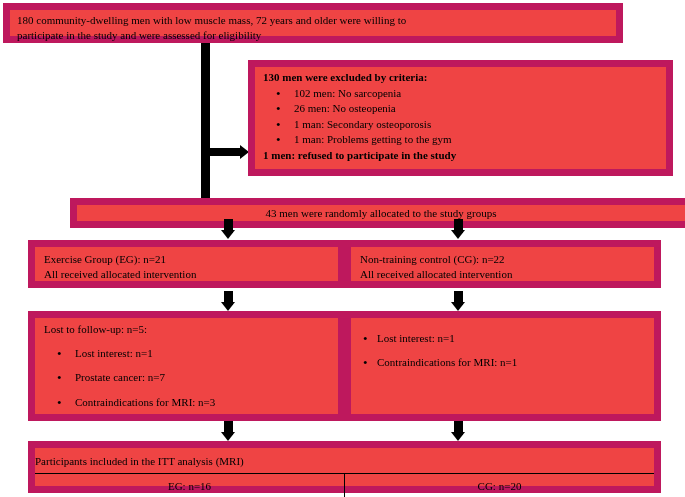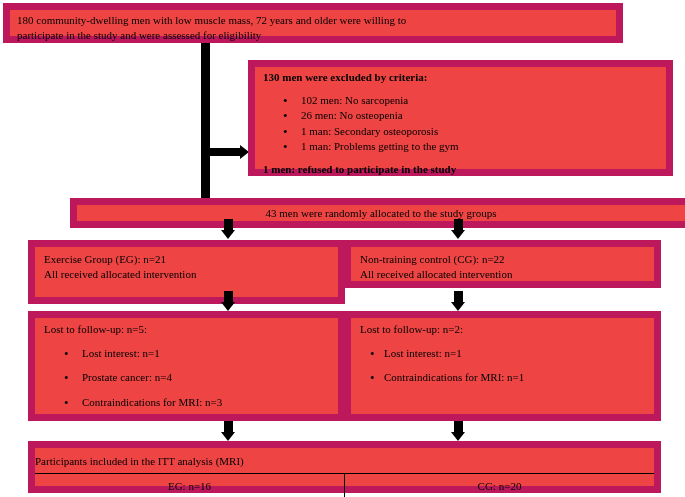--- a/index.html
+++ b/index.html
@@ -41,21 +41,21 @@
     left: 248px;
     top: 60px;
     width: 425px;
     height: 116px;
     padding: 3px 6px 0 8px;
   }
   #box-exclusion .hdr { font-weight: bold; display: block; }
   #box-exclusion .ftr { font-weight: bold; display: block; }
   ul.bullets {
     list-style: none;
-    margin: 8px;
+    margin: 1px;
     padding: 0;
   }
   ul.bullets li {
     position: relative;
     padding-left: 30px;
     white-space: nowrap;
   }
   ul.bullets li::before {
     content: "\2022";
     position: absolute;
@@ -73,21 +73,21 @@
     padding: 1px 0 0 0;
     text-align: center;
     margin-left: 44px;
   }
 
   
   #box-alloc-eg {
     left: 28px;
     top: 240px;
     width: 317px;
-    height: 64px;
+    height: 48px;
     padding: 5px 0 0 9px;
   }
   #box-alloc-cg {
     left: 344px;
     top: 240px;
     width: 317px;
     height: 48px;
     padding: 5px 10px 0 9px;
   }
   .box .ln { display: block; white-space: nowrap; }
@@ -238,26 +238,25 @@
   </div>
   <div class="arrow-v">
     <div class="stem" style="left:454px; top:291px; width:9px; height:14px;"></div>
     <div class="head" style="left:451px; top:302px;"></div>
   </div>
 
   <div class="box" id="box-lost-eg">
     <span class="ln">Lost to follow-up: n=5:</span>
     <ul class="bullets">
       <li>Lost interest: n=1</li>
-      <li>Prostate cancer: n=4</li>
+      <li>Prostate cancer: n=7</li>
       <li>Contraindications for MRI: n=3</li>
     </ul>
   </div>
   <div class="box" id="box-lost-cg">
-    <span class="ln">Lost to follow-up: n=2:</span>
     <ul class="bullets">
       <li>Lost interest: n=1</li>
       <li>Contraindications for MRI: n=1</li>
     </ul>
   </div>
 
   <div class="arrow-v">
     <div class="stem" style="left:224px; top:421px; width:9px; height:14px;"></div>
     <div class="head" style="left:221px; top:432px;"></div>
   </div>

